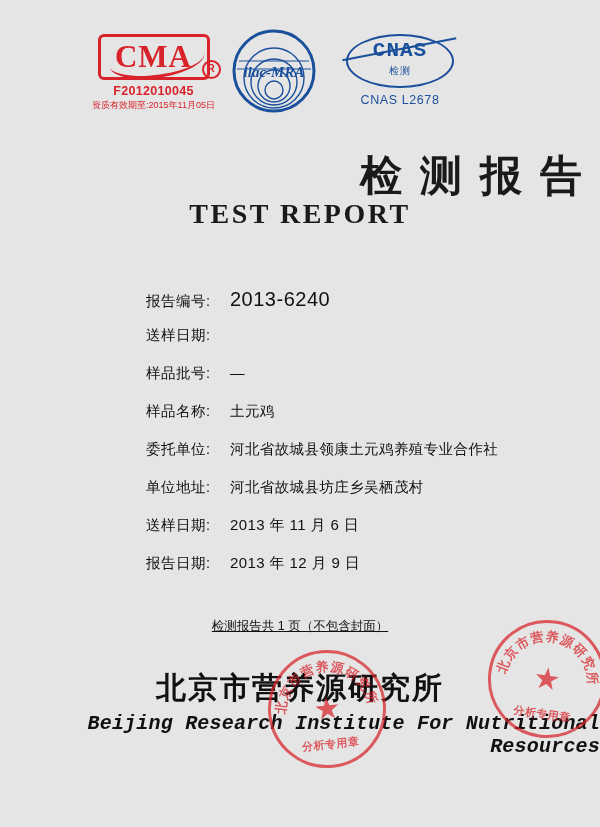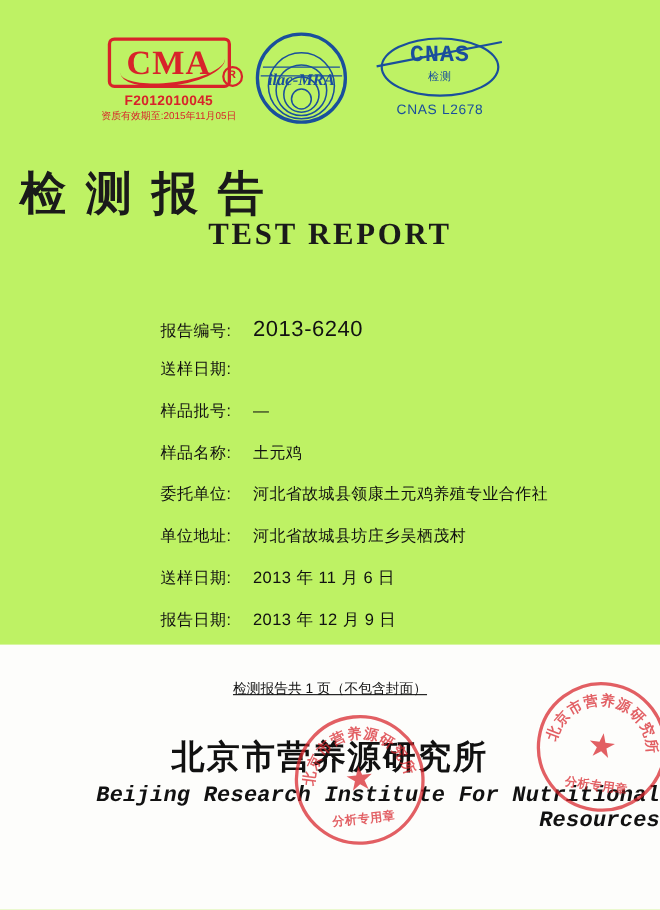--- a/index.html
+++ b/index.html
@@ -11,22 +11,22 @@
     height: 827px;
     background: #fdfdfb;
     font-family: "Liberation Sans", sans-serif;
     color: #111;
     position: relative;
     overflow: hidden;
   }
   .page {
     position: relative;
     width: 600px;
-    height: 586px;
-    background: #bef264;
+    height: 827px;
+    background: #e5e5e5;
   }
 
   
   .logo-row {
     position: absolute;
     top: 28px;
     left: 0;
     width: 600px;
     height: 110px;
   }
@@ -150,21 +150,21 @@
     color: #1a4f9c;
     letter-spacing: 0.6px;
   }
 
   
   .title-cn {
     position: absolute;
     top: 148px;
     left: 0;
     width: 600px;
-    text-align: left;
+    text-align: right;
     font-family: "Liberation Serif", serif;
     font-weight: bold;
     font-size: 42px;
     letter-spacing: 18px;
     text-indent: 18px;
     color: #1a1a1a;
   }
   .title-en {
     position: absolute;
     top: 198px;

